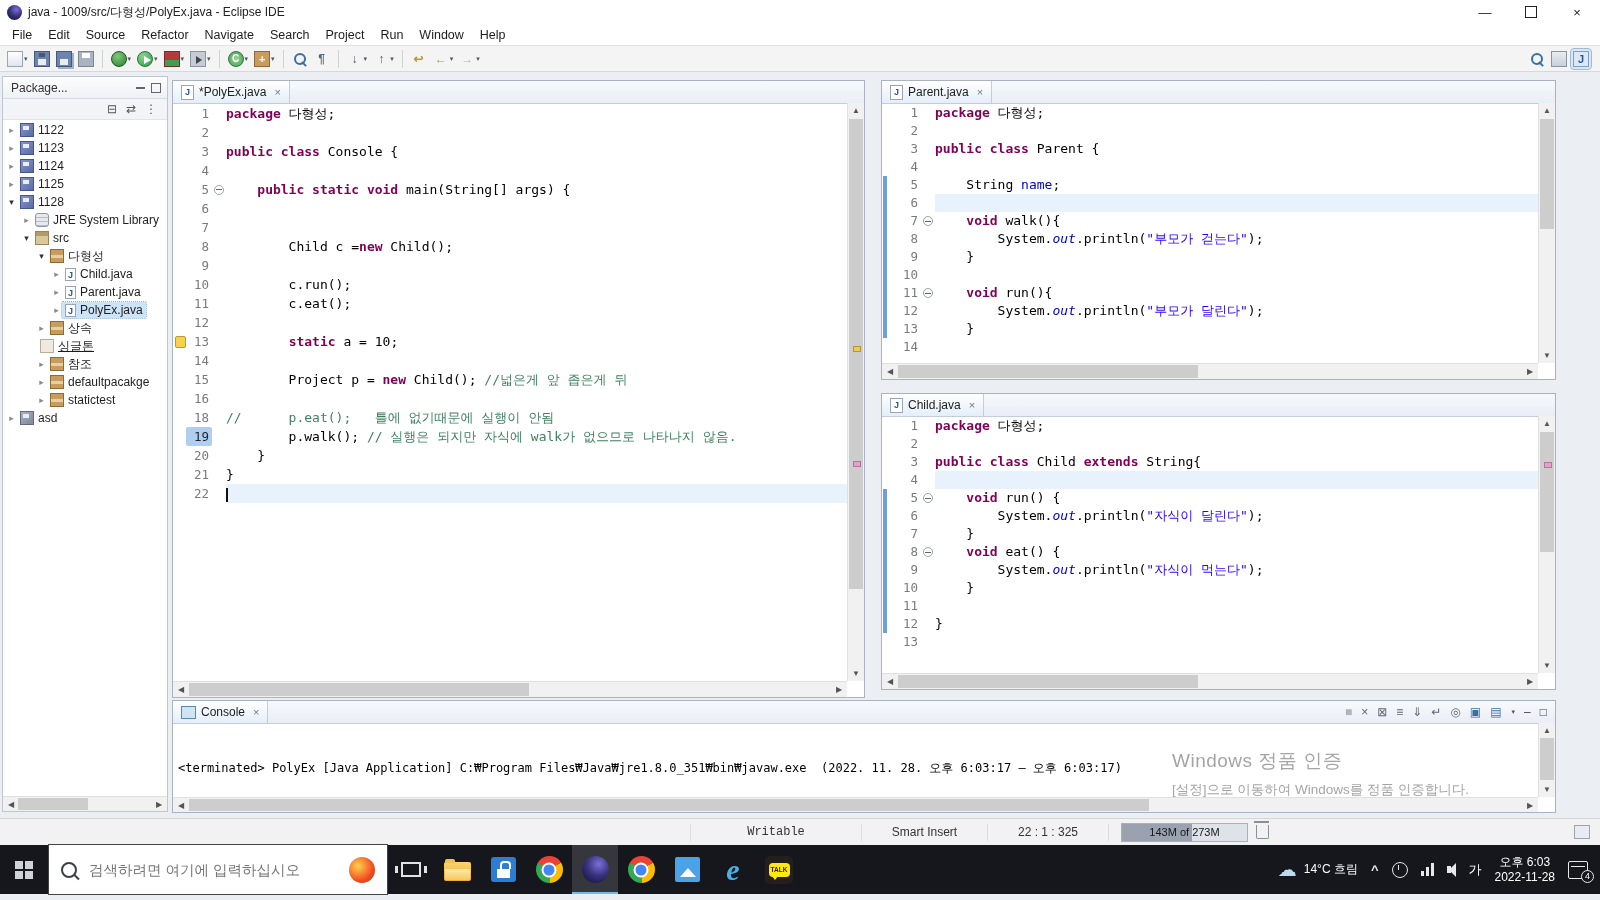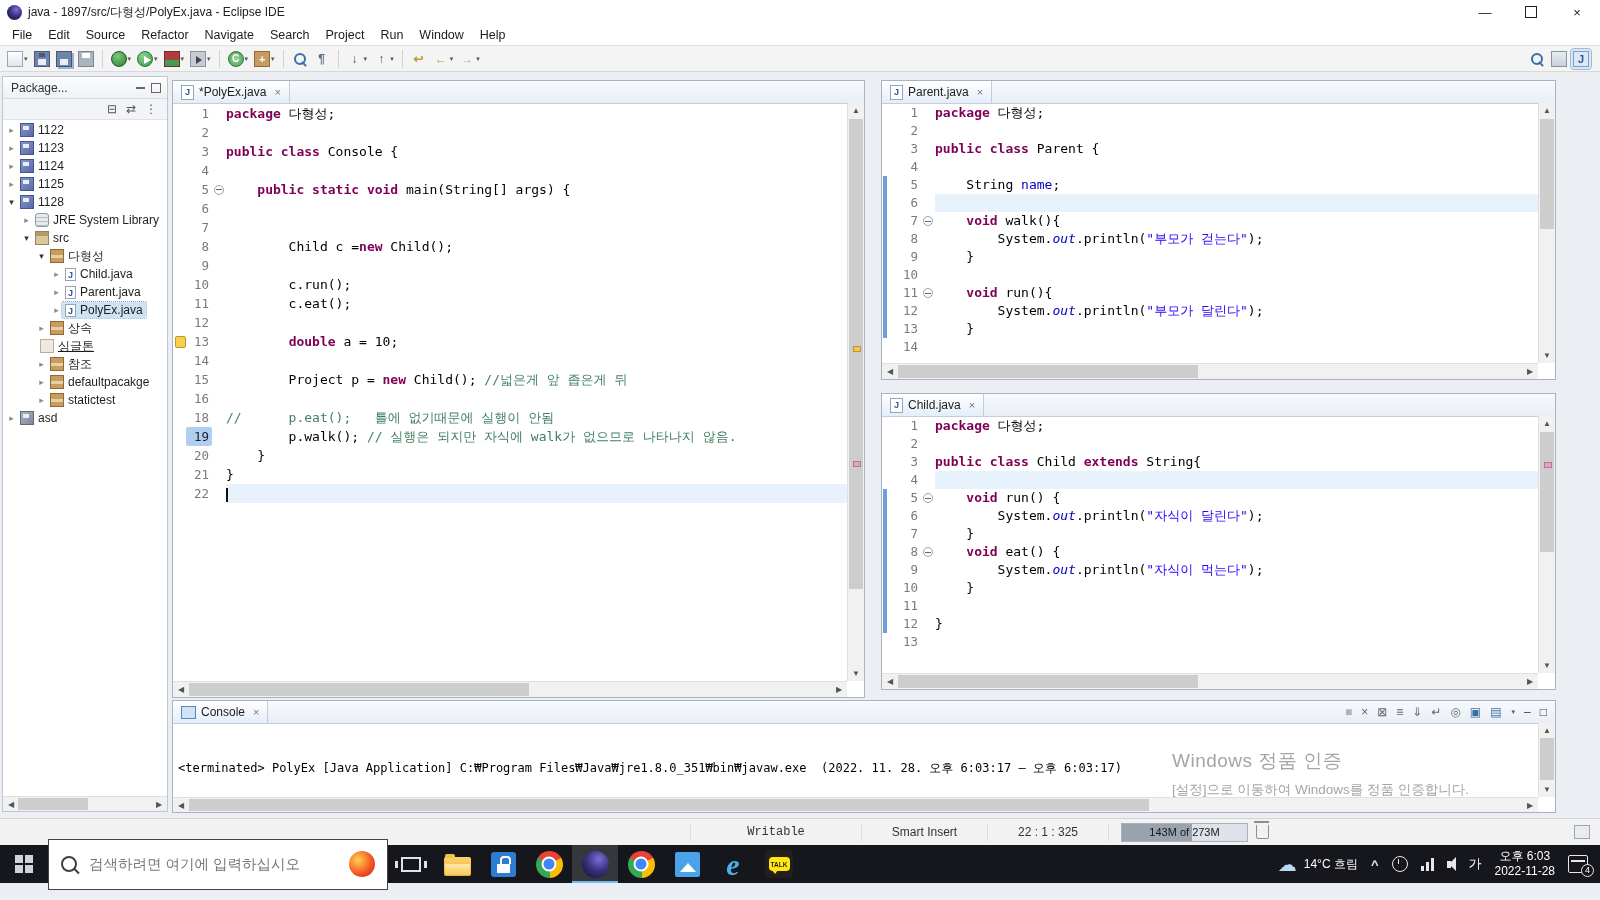--- a/index.html
+++ b/index.html
@@ -140,21 +140,21 @@
   .trash{width:11px;height:13px;border:1.5px solid #8a8f98;border-top:none;border-radius:0 0 2px 2px;position:relative;margin-left:8px;}
   .trash::before{content:"";position:absolute;top:-4px;left:-3px;width:15px;height:2px;background:#8a8f98;}
   .sright{width:14px;height:12px;border:1px solid #9aa4b2;background:#e8ecf2;margin-left:auto;margin-right:10px;}
 
   
   .watermark{position:absolute;left:1172px;top:748px;z-index:6;pointer-events:none;color:rgba(148,148,148,0.85);}
   .wm1{font-size:19px;letter-spacing:.5px;}
   .wm2{font-size:13.5px;margin-top:7px;}
 
   
-  .taskbar{position:absolute;top:845px;left:0;width:1600px;height:38px;background:#16171d;display:flex;align-items:center;z-index:10;}
+  .taskbar{position:absolute;top:845px;left:0;width:1600px;height:49px;background:#16171d;display:flex;align-items:center;z-index:10;}
   .start{width:48px;height:55px;display:grid;place-items:center;}
   .winlogo{display:grid;grid-template-columns:8px 8px;grid-template-rows:8px 8px;gap:2px;}
   .winlogo span{background:#cfd3d8;}
   .searchbox{width:340px;height:51px;background:#fff;border:1px solid #444;display:flex;align-items:center;gap:10px;padding:0 12px;box-sizing:border-box;}
   .smag{width:12px;height:12px;border:2px solid #3c4043;border-radius:50%;position:relative;flex:none;}
   .smag::after{content:"";position:absolute;right:-5px;bottom:-2px;width:7px;height:2px;background:#3c4043;transform:rotate(45deg);}
   .searchbox input{border:none;outline:none;background:transparent;font-size:14.5px;color:#111;width:230px;font-family:"Liberation Sans",sans-serif;}
   .searchball{width:26px;height:26px;border-radius:50%;margin-left:auto;background:radial-gradient(circle at 35% 35%,#ffd24d,#f25022 60%,#b32c14);flex:none;}
   .tb-apps{display:flex;height:100%;}
   .tbapp{width:46px;height:100%;display:grid;place-items:center;position:relative;}
@@ -195,21 +195,21 @@
   .tr-ac::after{content:"";position:absolute;left:2px;right:2px;top:4px;height:1.5px;background:#e8e8e8;}
   .trbadge{position:absolute;right:-7px;bottom:-5px;background:#16171d;border:1px solid #e8e8e8;border-radius:7px;font-size:9px;color:#fff;padding:0 3px;line-height:11px;}
 </style>
 </head>
 <body>
 
 <div class="screen">
 
   <div class="titlebar">
     <span class="appicon"></span>
-    <span class="wtitle">java - 1897/src/다형성/PolyEx.java - Eclipse IDE</span>
+    <span class="wtitle">java - 1009/src/다형성/PolyEx.java - Eclipse IDE</span>
     <div class="wincontrols">
       <span class="wc">—</span>
       <span class="wc wc-max">
           <span class="box"></span>
         </span>
       <span class="wc">×</span>
     </div>
   </div>
 
   <div class="menubar" id="menubar">
@@ -531,21 +531,21 @@
           <span class="num">12</span>
           <span class="fold"></span>
           <span class="src"></span>
         </div>
         <div class="cl">
           <span class="ruler">
             <span class="bulb"></span>
           </span>
           <span class="num">13</span>
           <span class="fold"></span>
-          <span class="src"><span class="t-p">        </span><span class="t-k">double</span><span class="t-p"> a = 10;</span></span>
+          <span class="src"><span class="t-p">        </span><span class="t-k">static</span><span class="t-p"> a = 10;</span></span>
         </div>
         <div class="cl">
           <span class="ruler"></span>
           <span class="num">14</span>
           <span class="fold"></span>
           <span class="src"></span>
         </div>
         <div class="cl">
           <span class="ruler"></span>
           <span class="num">15</span>

